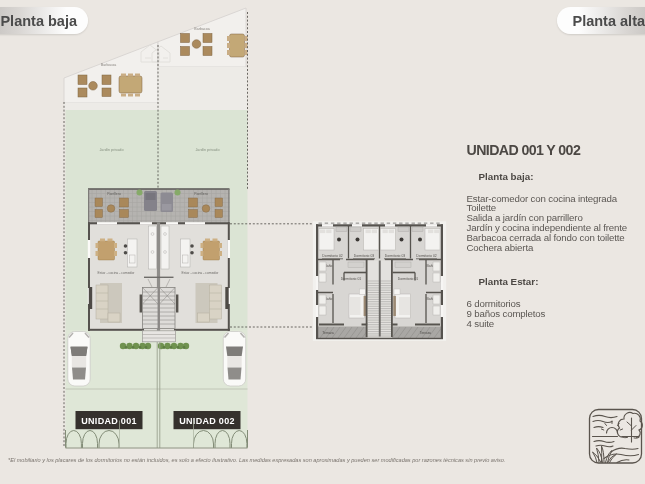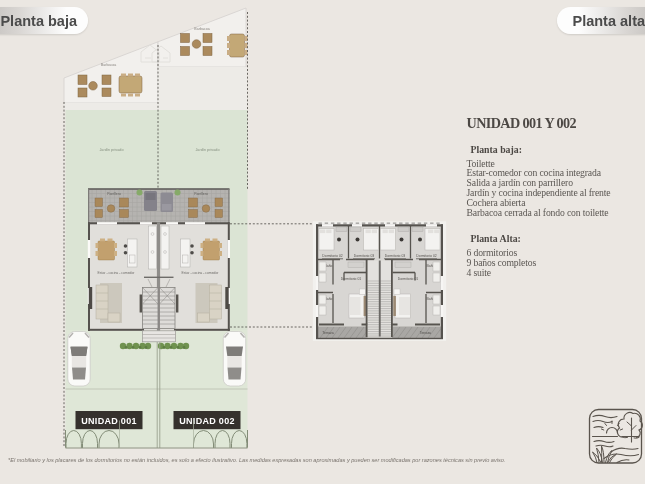--- a/index.html
+++ b/index.html
@@ -5,23 +5,23 @@
   html,body{margin:0;padding:0;}
   body{width:645px;height:484px;background:#ebe7e2;overflow:hidden;position:relative;
        font-family:"Liberation Sans", sans-serif;}
   .badge{position:absolute;top:7px;height:27px;border-radius:14px;display:flex;box-sizing:border-box;
          align-items:center;font-weight:bold;font-size:14.5px;color:#4b4b4b;
          box-shadow:0 1px 2px rgba(0,0,0,0.12);}
   .badge-l{left:-20px;width:108px;background:linear-gradient(90deg,#bfbcb9 0%,#d8d5d2 35%,#fdfdfd 80%);
            justify-content:flex-end;padding-right:11px;}
   .badge-r{right:-20px;width:108px;background:linear-gradient(90deg,#fdfdfd 20%,#d8d5d2 65%,#bfbcb9 100%);
            justify-content:flex-start;padding-left:15.5px;}
-  .info{position:absolute;left:466.5px;top:116px;width:180px;color:#55514d;font-family:Liberation Serif, serif;}
+  .info{position:absolute;left:466.5px;top:143px;width:180px;color:#55514d;}
   .info h1{font-size:14.2px;line-height:14px;margin:0 0 13.5px 0;color:#4c4844;letter-spacing:-0.6px;white-space:nowrap;}
-  .info .sec{font-weight:bold;font-size:9.8px;margin:4px;color:#4c4844;}
+  .info .sec{font-weight:bold;font-size:9.8px;margin:12px;color:#4c4844;}
   .info p{margin:0;font-size:9.7px;line-height:9.9px;letter-spacing:-0.15px;white-space:nowrap;color:#5b5753;}
   .gap{height:11px;}
   .disclaimer{position:absolute;left:8px;top:457px;font-size:5.6px;font-style:italic;
               color:#7a746e;white-space:nowrap;}
 </style>
 </head>
 <body>
 <svg id="plan" width="645" height="484" viewBox="0 0 645 484" style="position:absolute;left:0;top:0">
 
 <polygon points="64,78 158,41.8 158,103 64,103" fill="#f2f0ed" stroke="#d4d1ce" stroke-width="0.8"></polygon>
@@ -482,26 +482,26 @@
 <path d="M607.5 462.5 q4 -7 9 -8.5 q-5 4 -7 8.5" stroke-width="1"></path>
 </g>
 </svg>
 
 <div class="badge badge-l">Planta baja</div>
 <div class="badge badge-r">Planta alta</div>
 
 <div class="info">
   <h1>UNIDAD 001 Y 002</h1>
   <div class="sec">Planta baja:</div>
+  <p>Estar-comedor con cocina integrada</p>
   <p>Toilette</p>
-  <p>Estar-comedor con cocina integrada</p>
   <p>Salida a jardín con parrillero</p>
   <p>Jardín y cocina independiente al frente</p>
+  <p>Barbacoa cerrada al fondo con toilette</p>
   <p>Cochera abierta</p>
-  <p>Barbacoa cerrada al fondo con toilette</p>
   <div class="gap"></div>
-  <div class="sec">Planta Alta:</div>
+  <div class="sec">Planta Estar:</div>
   <p>6 dormitorios</p>
   <p>9 baños completos</p>
   <p>4 suite</p>
 </div>
 
 <div class="disclaimer">*El mobiliario y los placares de los dormitorios no están incluidos, es solo a efecto ilustrativo. Las medidas expresadas son aproximadas y pueden ser modificadas por razones técnicas sin previo aviso.</div>
 
 </body></html>

